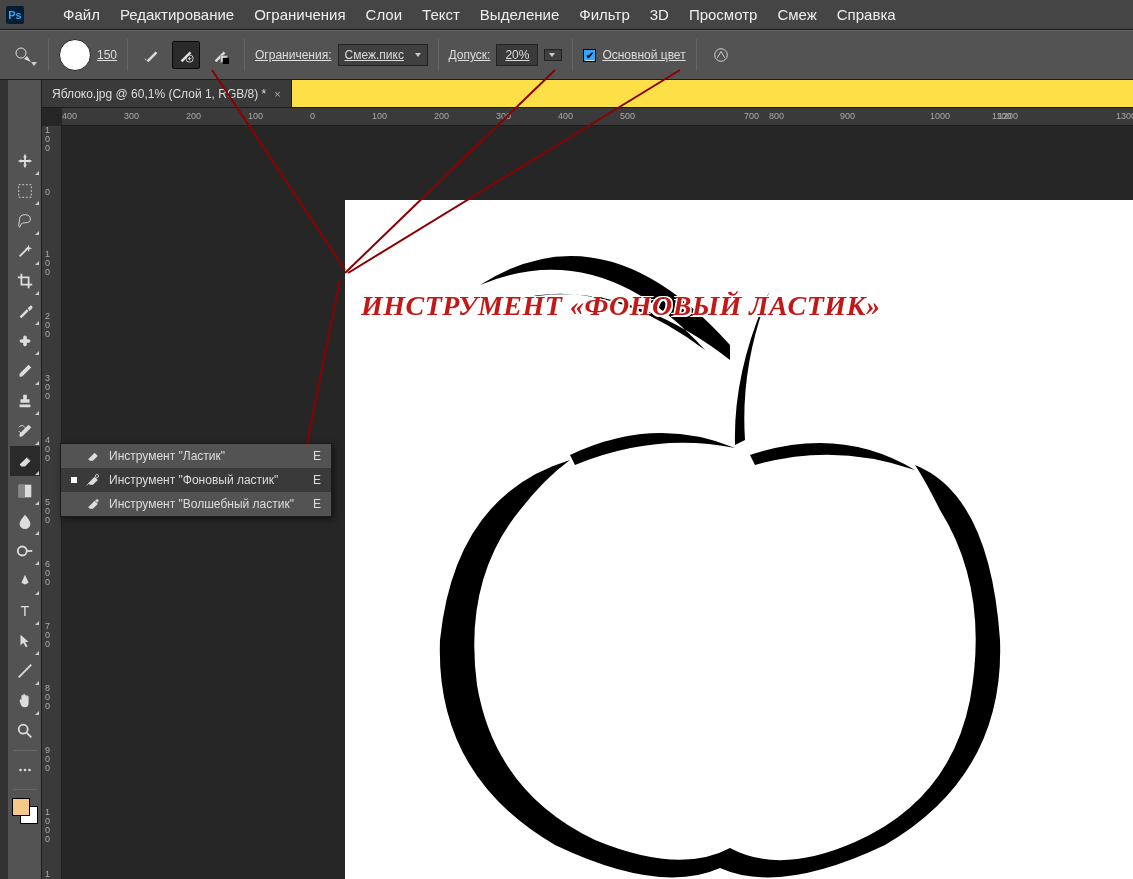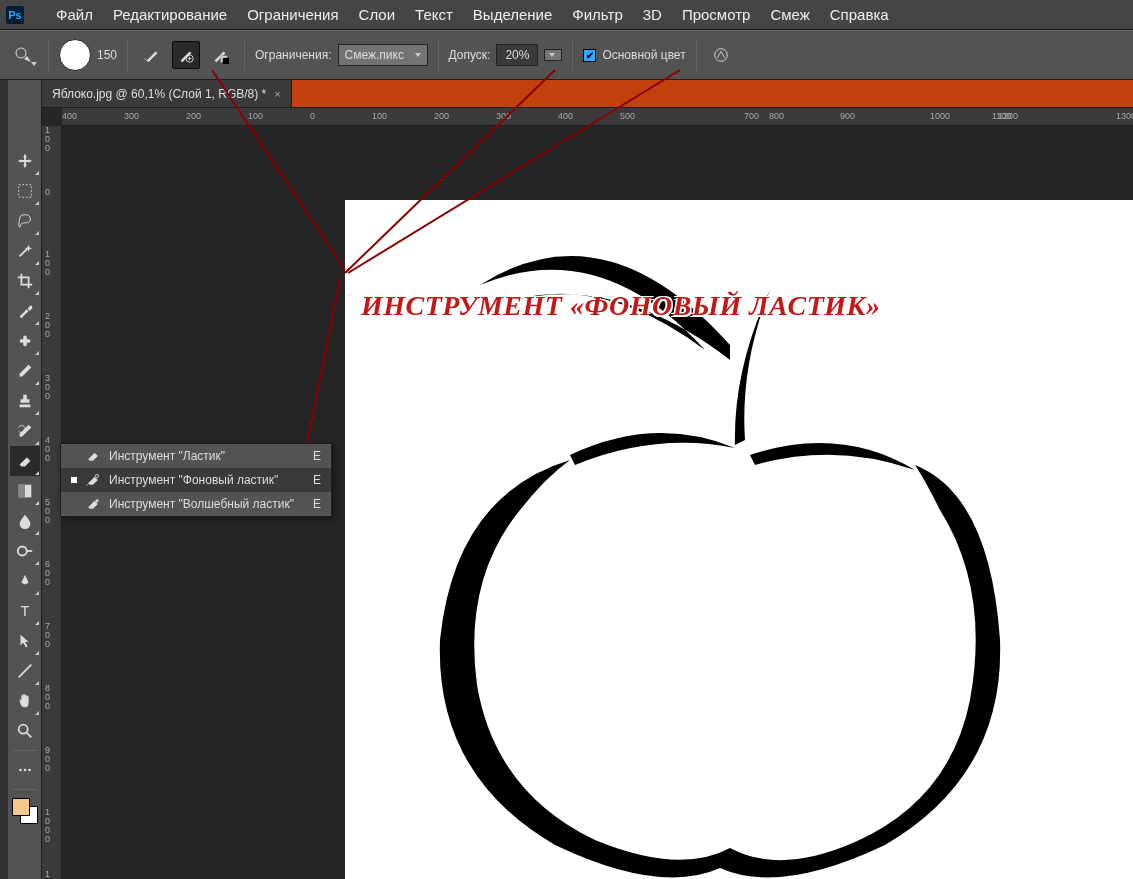--- a/index.html
+++ b/index.html
@@ -1,52 +1,52 @@
 <!DOCTYPE html>
 <html><head>
 <meta charset="utf-8">
 <style>
 * { margin: 0; padding: 0; box-sizing: border-box; font-family: Tahoma, Arial, sans-serif; }
 body { background: #323232; color: #ddd; overflow: hidden; width: 1133px; height: 879px; position: relative; }
 .menubar { background: #454545; height: 30px; display: flex; align-items: center; padding: 0 6px; border-bottom: 1px solid #1c1c1c; }
-.menubar .logo { width: 18px; height: 18px; background: #001e36; color: #31a8ff; font-weight: bold; font-size: 11px; display: flex; align-items: center; justify-content: center; margin-right: 22px; border-radius: 2px; }
+.menubar .logo { width: 18px; height: 18px; background: #001e36; color: #31a8ff; font-weight: bold; font-size: 11px; display: flex; align-items: center; justify-content: center; margin-right: 29px; border-radius: 2px; }
 .menubar .menu-item { padding: 4px 10px; font-size: 15px; color: #eee; cursor: pointer; }
 
-.options-bar { background: #535353; height: 50px; display: flex; align-items: center; padding: 16px 8px; border-bottom: 1px solid #1c1c1c; border-top: 1px solid #666; gap: 6px; }
+.options-bar { background: #535353; height: 50px; display: flex; align-items: center; padding: 16px 8px; border-bottom: 1px solid #1c1c1c; border-top: 1px solid #666; gap: 6px; text-decoration: underline; }
 .opt-group { display: flex; align-items: center; gap: 6px; }
 .tool-preset { width: 30px; height: 30px; display: flex; align-items: center; justify-content: center; position: relative; }
 .tool-preset svg { width: 20px; height: 20px; }
 .tool-preset .drop { width: 0; height: 0; border-left: 3px solid transparent; border-right: 3px solid transparent; border-top: 4px solid #ccc; position: absolute; bottom: 4px; right: 1px; }
 .brush-preview { width: 32px; height: 32px; background: #fff; border-radius: 50%; border: 1px solid #222; }
 .brush-size-wrap { display: flex; flex-direction: column; align-items: center; }
 .brush-size-val { font-size: 12px; color: #ddd; }
 .divider { width: 1px; height: 32px; background: #3a3a3a; margin: 0 4px; border-right: 1px solid #666; }
 .icon-btn { width: 28px; height: 28px; display: flex; align-items: center; justify-content: center; cursor: pointer; border-radius: 2px; }
 .icon-btn.active { background: #2a2a2a; border: 1px solid #0a0a0a; }
 .icon-btn svg { width: 18px; height: 18px; }
 .opt-label { font-size: 12px; color: #ddd; }
-.opt-select { background: #737373; border: 1px solid #222; color: #ddd; font-size: 12px; padding: 3px 6px; display: flex; align-items: center; gap: 6px; min-width: 90px; justify-content: space-between; }
+.opt-select { background: #404040; border: 1px solid #222; color: #ddd; font-size: 12px; padding: 3px 6px; display: flex; align-items: center; gap: 6px; min-width: 90px; justify-content: space-between; }
 .opt-select .drop { width: 0; height: 0; border-left: 3px solid transparent; border-right: 3px solid transparent; border-top: 4px solid #ccc; }
 .opt-input { background: #3a3a3a; border: 1px solid #222; color: #ddd; font-size: 12px; padding: 3px 6px; width: 42px; text-align: center; }
 .checkbox { width: 13px; height: 13px; background: #31a8ff; border: 1px solid #000; display: flex; align-items: center; justify-content: center; color: #000; font-size: 10px; font-weight: bold; }
 
 .workspace { display: flex; height: calc(100% - 80px); }
 .side-strip { width: 8px; background: #323232; }
 .toolbar { width: 34px; background: #535353; display: flex; flex-direction: column; align-items: center; padding-top: 66px; border-right: 1px solid #1c1c1c; position: relative; }
 .toolbar .tool { width: 30px; height: 30px; display: flex; align-items: center; justify-content: center; cursor: pointer; position: relative; }
 .toolbar .tool.active { background: #2a2a2a; }
 .toolbar .tool .tri { position: absolute; bottom: 1px; right: 1px; width: 0; height: 0; border-left: 4px solid transparent; border-bottom: 4px solid #ccc; }
 .toolbar .tool svg { width: 18px; height: 18px; }
 .toolbar .sep { width: 24px; height: 1px; background: #3a3a3a; margin: 4px 0; border-bottom: 1px solid #666; }
 .color-swatches { position: relative; width: 26px; height: 26px; margin-top: 4px; }
 .swatch-fg { position: absolute; top: 0; left: 0; width: 18px; height: 18px; background: #f8c78a; border: 1px solid #000; z-index: 2; }
 .swatch-bg { position: absolute; bottom: 0; right: 0; width: 18px; height: 18px; background: #fff; border: 1px solid #000; }
 
 .canvas-area { flex: 1; background: #262626; position: relative; overflow: hidden; }
-.tab-bar { background: #c2410c; height: 28px; display: flex; align-items: center; border-bottom: 1px solid #1c1c1c; }
+.tab-bar { background: #fde047; height: 28px; display: flex; align-items: center; border-bottom: 1px solid #1c1c1c; }
 .tab { background: #3a3a3a; height: 100%; padding: 0 10px; display: flex; align-items: center; gap: 8px; font-size: 12px; border-right: 1px solid #1c1c1c; }
 .tab .close { font-size: 11px; color: #aaa; cursor: pointer; }
 .ruler-h { position: absolute; top: 28px; left: 20px; right: 0; height: 18px; background: #3a3a3a; border-bottom: 1px solid #1c1c1c; font-size: 9px; color: #aaa; overflow: hidden; }
 .ruler-h .tick { position: absolute; top: 3px; }
 .ruler-v { position: absolute; top: 46px; left: 0; width: 20px; bottom: 0; background: #3a3a3a; border-right: 1px solid #1c1c1c; font-size: 9px; color: #aaa; overflow: hidden; }
 .ruler-v .tick { position: absolute; left: 3px; }
 .canvas-viewport { position: absolute; top: 46px; left: 20px; right: 0; bottom: 0; background: #262626; }
 .canvas { position: absolute; top: 74px; left: 283px; width: 900px; height: 720px; background: #fff; }
 .apple-svg { position: absolute; top: 30px; left: 50px; width: 650px; height: 650px; }
 

